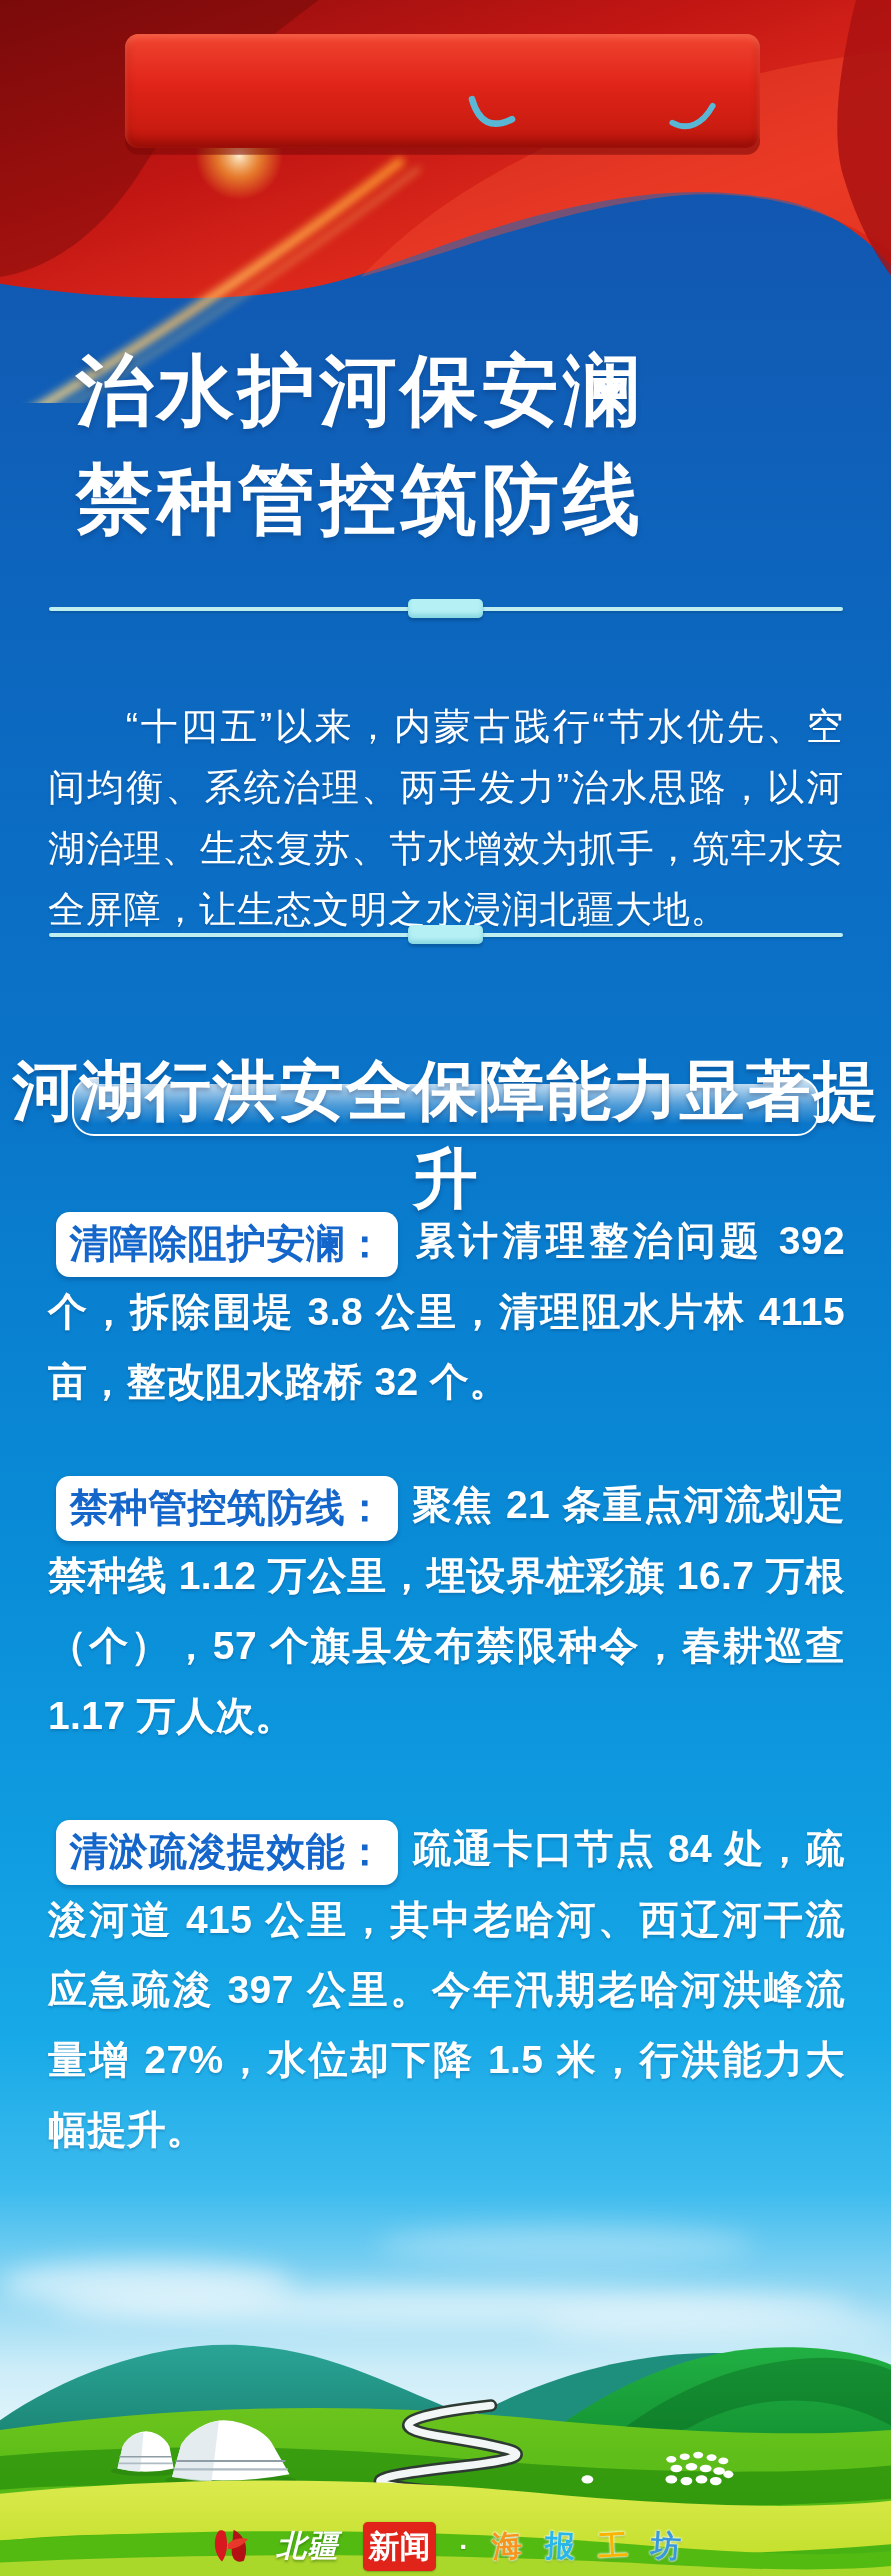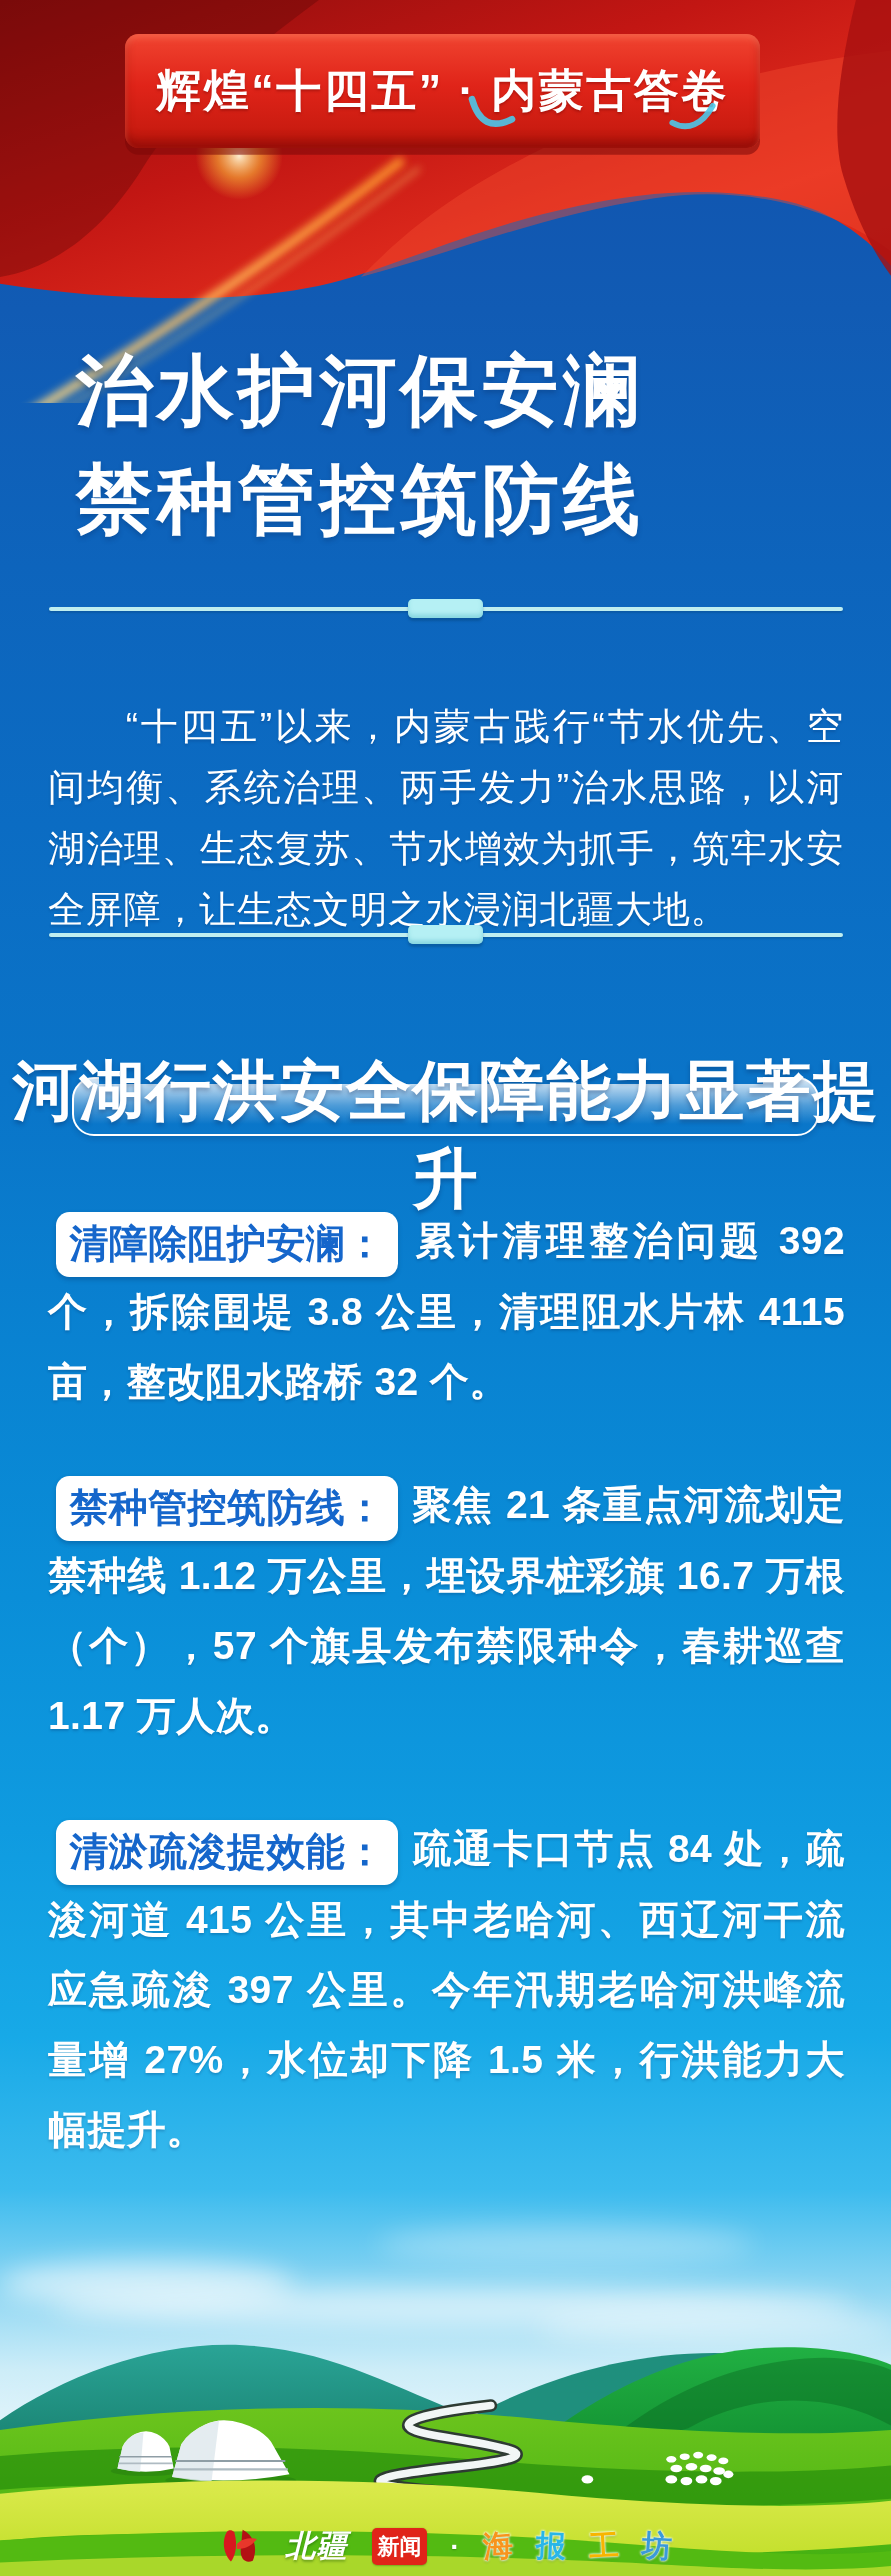--- a/index.html
+++ b/index.html
@@ -78,21 +78,21 @@
   .cloudC{left:377px;top:2225px;width:377px;height:40px;background:rgba(255,255,255,.3);}
   .cloudD{left:537px;top:2308px;width:361px;height:37px;background:rgba(255,255,255,.4);}
   
   .landscape{position:absolute;top:2147px;left:0;width:892px;height:429px;z-index:3;}
   
   .footer{
     position:absolute;top:2523px;left:0;width:892px;height:47px;z-index:4;
     display:flex;align-items:center;justify-content:center;gap:23px;
   }
   .brand1{color:#ffffff;font-size:30px;font-weight:900;font-style:italic;letter-spacing:1.7px;text-shadow:0 1.7px 2.5px rgba(0,60,0,.35);}
-  .brand2{background:#e02419;color:#ffffff;font-size:22px;font-weight:900;padding:3.4px 5.9px;border-radius:5px;box-shadow:0 0.8px 1.7px rgba(0,60,0,.3);}
+  .brand2{background:#e02419;color:#ffffff;font-size:31px;font-weight:900;padding:3.4px 5.9px;border-radius:5px;box-shadow:0 0.8px 1.7px rgba(0,60,0,.3);}
   .dot{color:#ffffff;font-size:28.5px;font-weight:900;text-shadow:0 0.8px 1.7px rgba(0,60,0,.3);}
   .wk{font-size:30px;font-weight:900;text-shadow:0 0 2.5px #ffffff,0 0 2.5px #ffffff,0 1.7px 2.5px rgba(0,60,0,.25);}
   .wk0{color:#f7941d;transform:rotate(-4deg);display:inline-block;}
   .wk1{color:#29b6e8;transform:rotate(3deg);display:inline-block;}
   .wk2{color:#f7b500;transform:rotate(-3deg);display:inline-block;}
   .wk3{color:#3a9ad9;transform:rotate(4deg);display:inline-block;}
 </style>
 </head>
 <body>
 
@@ -122,21 +122,20 @@
     <path d="M0,0 H1063 V318 C1030,280 990,250 930,238 C850,222 770,228 690,245 C580,268 500,305 420,330 C310,365 140,360 0,338 Z" fill="url(#gRed)"></path>
     <path d="M0,0 H380 C300,60 220,120 170,200 C120,280 60,320 0,330 Z" fill="rgba(90,5,5,.35)"></path>
     <path d="M1063,60 C900,80 760,120 640,180 C520,240 470,290 430,330 C560,295 650,255 780,236 C880,222 980,240 1063,300 Z" fill="#ef4a2e" opacity="0.45"></path>
     <path d="M1063,0 V330 C1040,300 1020,260 1005,210 C990,160 1000,80 1020,0 Z" fill="#a81010" opacity="0.8"></path>
     <path d="M-10,520 C140,430 300,330 480,190" stroke="url(#gGold)" stroke-width="11" fill="none" opacity="0.9" filter="url(#soft)"></path>
     <path d="M-10,540 C150,445 310,345 500,200" stroke="#ffd76e" stroke-width="3" fill="none" opacity="0.8" filter="url(#soft)"></path>
     <circle cx="285" cy="186" r="52" fill="url(#gGlow)"></circle>
   </svg>
 
   <div class="banner">
-    <span class="banner-text">辉煌“十四五” · 内蒙古答卷</span>
     <svg class="banner-swoosh" style="left:342px;top:60px;" width="50" height="37" viewBox="0 0 60 44">
       <path d="M6,6 C14,34 30,42 54,30" stroke="#4cc8ea" stroke-width="8" stroke-linecap="round" fill="none" opacity="0.9"></path>
     </svg>
     <svg class="banner-swoosh" style="left:544px;top:65px;" width="47" height="34" viewBox="0 0 56 40">
       <path d="M4,28 C22,38 40,30 52,8" stroke="#4cc8ea" stroke-width="7" stroke-linecap="round" fill="none" opacity="0.9"></path>
     </svg>
   </div>
 
   <div class="title">
     <div>治水护河保安澜</div>

